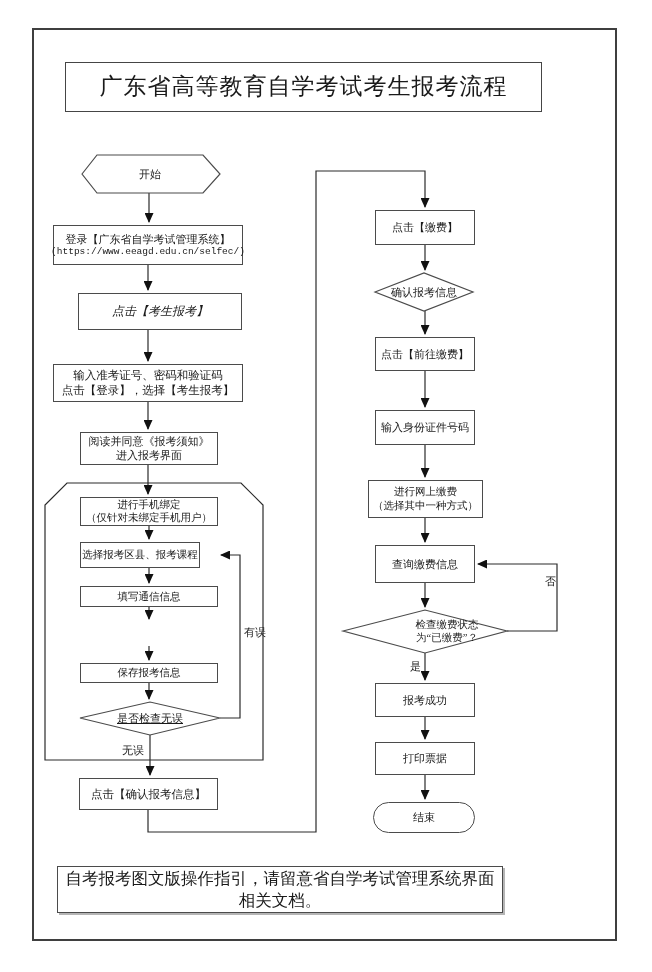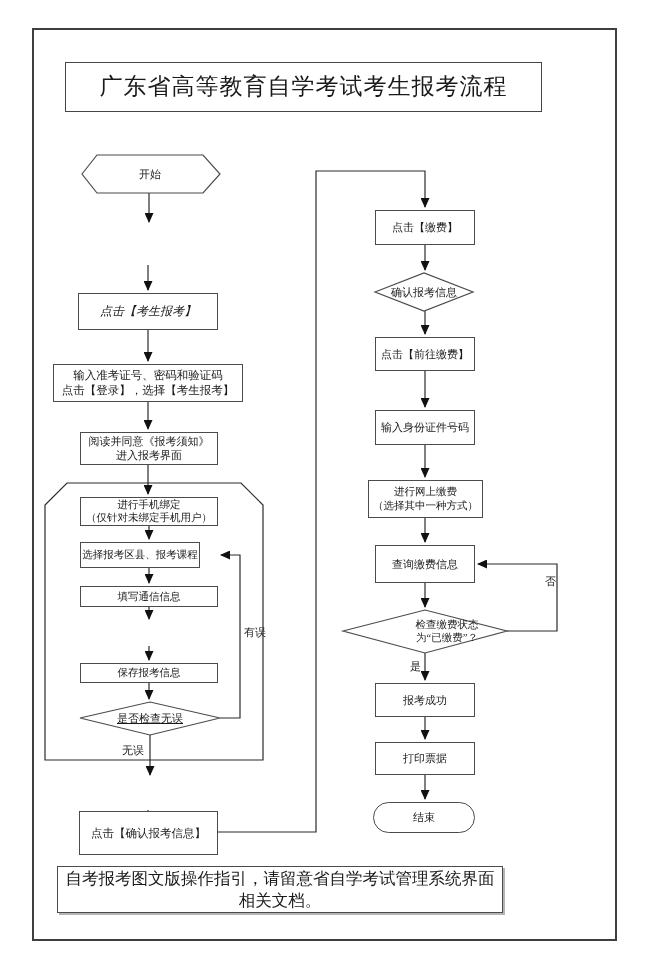--- a/index.html
+++ b/index.html
@@ -74,22 +74,26 @@
   </svg>
 
   <div class="box title-box" style="left:65px;top:62px;width:477px;height:50px;">
     <span>广东省高等教育自学考试考生报考流程</span>
   </div>
 
   <div class="box noborder f11" style="left:97px;top:160px;width:106px;height:28px;">
     <span>开始</span>
   </div>
 
+  <div class="box f11" style="left:53px;top:225px;width:190px;height:40px;">
+    <span>登录【广东省自学考试管理系统】</span>
+    <span class="mono">(https://www.eeagd.edu.cn/selfec/)</span>
+  </div>
 
-  <div class="box f12 italic" style="left:78px;top:293px;width:140px;height:37px;">
+  <div class="box f12 italic" style="left:78px;top:293px;width:164px;height:37px;">
     <span>点击【考生报考】</span>
   </div>
 
   <div class="box f115" style="left:53px;top:364px;width:190px;height:38px;align-items:center;">
     <span>输入准考证号、密码和验证码</span>
     <span>点击【登录】，选择【考生报考】</span>
   </div>
 
   <div class="box f11" style="left:80px;top:432px;width:138px;height:33px;line-height:1.25;">
     <span>阅读并同意《报考须知》</span>
@@ -111,21 +115,21 @@
 
 
   <div class="box f105" style="left:80px;top:663px;width:138px;height:20px;">
     <span>保存报考信息</span>
   </div>
 
   <div class="box noborder f11" style="left:95px;top:708px;width:110px;height:20px;text-decoration:underline;">
     <span>是否检查无误</span>
   </div>
 
-  <div class="box f115" style="left:79px;top:778px;width:139px;height:44px;margin-top:33px;">
+  <div class="box f115" style="left:79px;top:778px;width:139px;height:32px;">
     <span>点击【确认报考信息】</span>
   </div>
 
   <div class="box f11" style="left:375px;top:210px;width:100px;height:35px;">
     <span>点击【缴费】</span>
   </div>
 
   <div class="box noborder f11" style="left:380px;top:283px;width:88px;height:18px;">
     <span>确认报考信息</span>
   </div>

